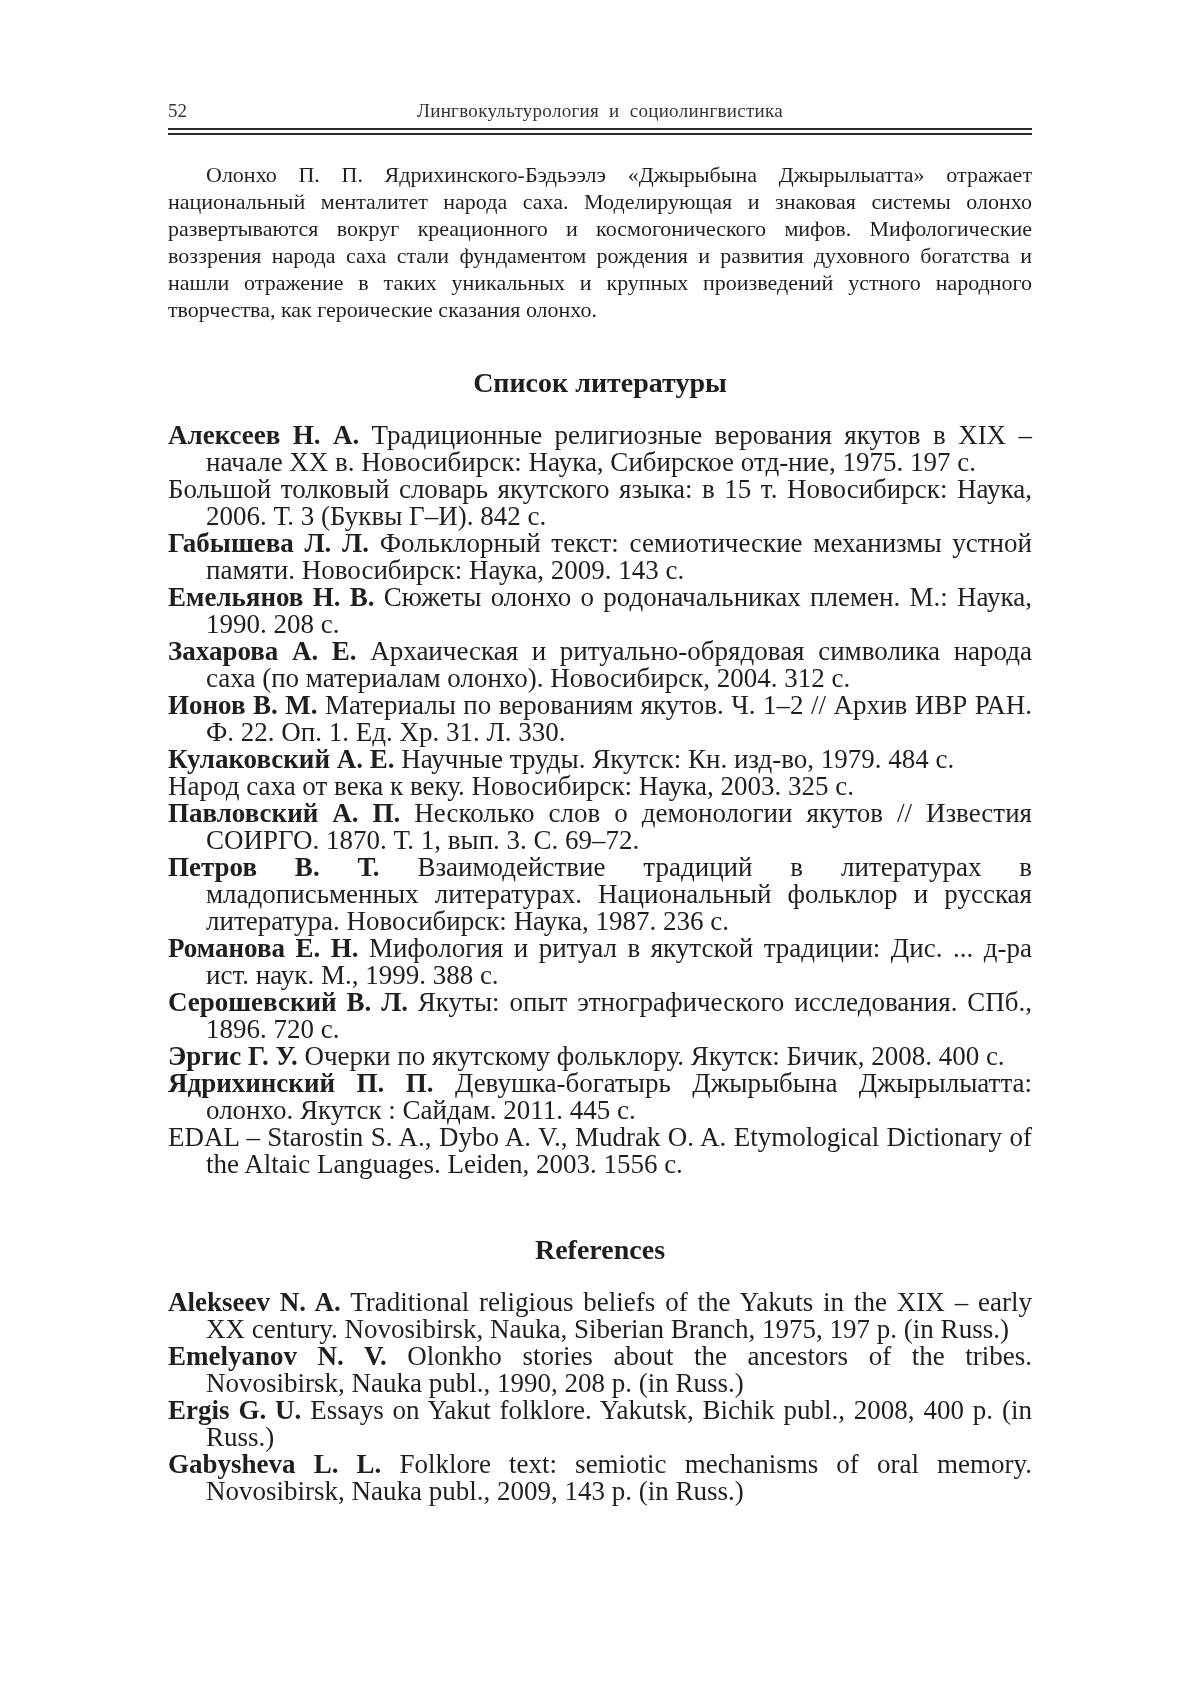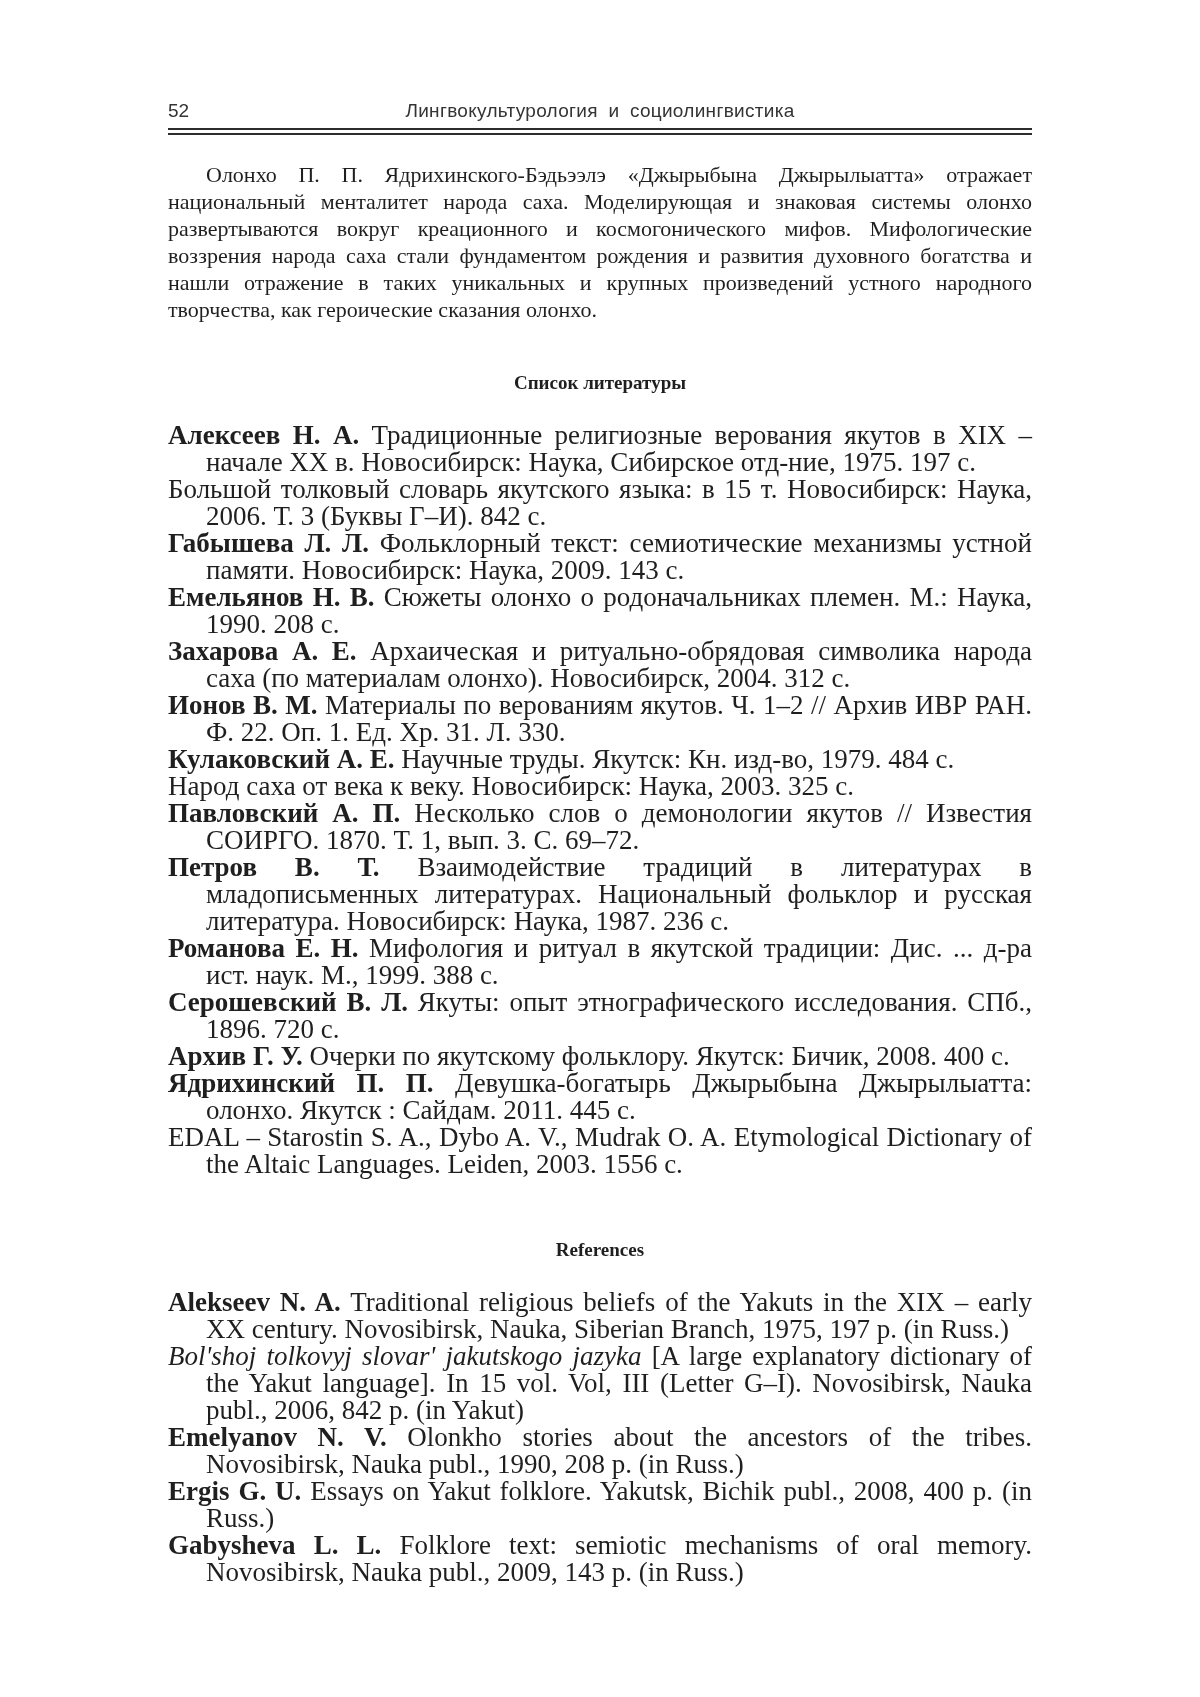--- a/index.html
+++ b/index.html
@@ -18,21 +18,21 @@
   .sheet {
     position: absolute;
     left: 168px;
     top: 100px;
     width: 864px;
   }
   
   .header-row {
     position: relative;
     height: 24px;
-    font-family: Liberation Sans, sans-serif;
+    font-family: Liberation Serif, serif;
     font-size: 19px;
     color: #343434;
   }
   .page-num {
     position: absolute;
     left: 0;
     top: 0;
   }
   .running-head {
     text-align: center;
@@ -51,21 +51,21 @@
     font-size: 22px;
     line-height: 27px;
     text-align: justify;
     text-indent: 38px;
     font-family: Liberation Serif, serif;
   }
   .section-heading {
     margin: 46px 0 26px 0;
     text-align: center;
     font-weight: bold;
-    font-size: 19px;
+    font-size: 28px;
     line-height: 27px;
   }
   .refs-gap {
     margin-top: 58px;
   }
   .bib-list {
     font-size: 27px;
     line-height: 27px;
     text-align: justify;
   }
@@ -102,28 +102,27 @@
     <p class="bib-entry"><span class="bib-author">Габышева Л. Л.</span> <span>Фольклорный текст: семиотические механизмы устной памяти. Новосибирск: Наука, 2009. 143 с.</span></p>
     <p class="bib-entry"><span class="bib-author">Емельянов Н. В.</span> <span>Сюжеты олонхо о родоначальниках племен. М.: Наука, 1990. 208 с.</span></p>
     <p class="bib-entry"><span class="bib-author">Захарова А. Е.</span> <span>Архаическая и ритуально-обрядовая символика народа саха (по материалам олонхо). Новосибирск, 2004. 312 с.</span></p>
     <p class="bib-entry"><span class="bib-author">Ионов В. М.</span> <span>Материалы по верованиям якутов. Ч. 1–2 // Архив ИВР РАН. Ф. 22. Оп. 1. Ед. Хр. 31. Л. 330.</span></p>
     <p class="bib-entry"><span class="bib-author">Кулаковский А. Е.</span> <span>Научные труды. Якутск: Кн. изд-во, 1979. 484 с.</span></p>
     <p class="bib-entry"><span class="bib-author"></span> <span>Народ саха от века к веку. Новосибирск: Наука, 2003. 325 с.</span></p>
     <p class="bib-entry"><span class="bib-author">Павловский А. П.</span> <span>Несколько слов о демонологии якутов // Известия СОИРГО. 1870. Т. 1, вып. 3. С. 69–72.</span></p>
     <p class="bib-entry"><span class="bib-author">Петров В. Т.</span> <span>Взаимодействие традиций в литературах в младописьменных литературах. Национальный фольклор и русская литература. Новосибирск: Наука, 1987. 236 с.</span></p>
     <p class="bib-entry"><span class="bib-author">Романова Е. Н.</span> <span>Мифология и ритуал в якутской традиции: Дис. ... д-ра ист. наук. М., 1999. 388 с.</span></p>
     <p class="bib-entry"><span class="bib-author">Серошевский В. Л.</span> <span>Якуты: опыт этнографического исследования. СПб., 1896. 720 с.</span></p>
-    <p class="bib-entry"><span class="bib-author">Архив Г. У.</span> <span>Очерки по якутскому фольклору. Якутск: Бичик, 2008. 400 с.</span></p>
+    <p class="bib-entry"><span class="bib-author">Эргис Г. У.</span> <span>Очерки по якутскому фольклору. Якутск: Бичик, 2008. 400 с.</span></p>
     <p class="bib-entry"><span class="bib-author">Ядрихинский П. П.</span> <span>Девушка-богатырь Джырыбына Джырылыатта: олонхо. Якутск : Сайдам. 2011. 445 с.</span></p>
     <p class="bib-entry"><span class="bib-author"></span> <span>EDAL – Starostin S. A., Dybo A. V., Mudrak O. A. Etymological Dictionary of the Altaic Languages. Leiden, 2003. 1556 с.</span></p>
   </div>
 
   <h2 class="section-heading refs-gap">References</h2>
 
   <div class="bib-list">
     <p class="bib-entry"><span class="bib-author">Alekseev N. A.</span> <span class="bib-italic"></span> <span>Traditional religious beliefs of the Yakuts in the XIX – early XX century. Novosibirsk, Nauka, Siberian Branch, 1975, 197 p. (in Russ.)</span></p>
-    <p class="bib-entry"><span class="bib-author"></span> <span class="bib-italic">Bol'shoj tolkovyj slovar' jakutskogo jazyka</span> <span>[A large explanatory dictionary of the Yakut language]. In 15 vol. Vol, III (Letter G–I). Novosibirsk, Nauka publ., 2006, 842 p. (in Yakut)</span></p>
     <p class="bib-entry"><span class="bib-author">Emelyanov N. V.</span> <span class="bib-italic"></span> <span>Olonkho stories about the ancestors of the tribes. Novosibirsk, Nauka publ., 1990, 208 p. (in Russ.)</span></p>
     <p class="bib-entry"><span class="bib-author">Ergis G. U.</span> <span class="bib-italic"></span> <span>Essays on Yakut folklore. Yakutsk, Bichik publ., 2008, 400 p. (in Russ.)</span></p>
     <p class="bib-entry"><span class="bib-author">Gabysheva L. L.</span> <span class="bib-italic"></span> <span>Folklore text: semiotic mechanisms of oral memory. Novosibirsk, Nauka publ., 2009, 143 p. (in Russ.)</span></p>
   </div>
 
 </div>
 
 </body></html>

